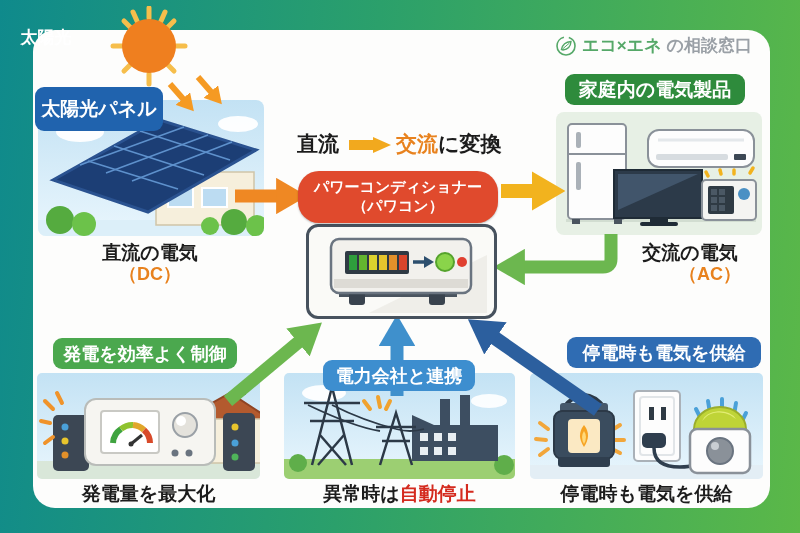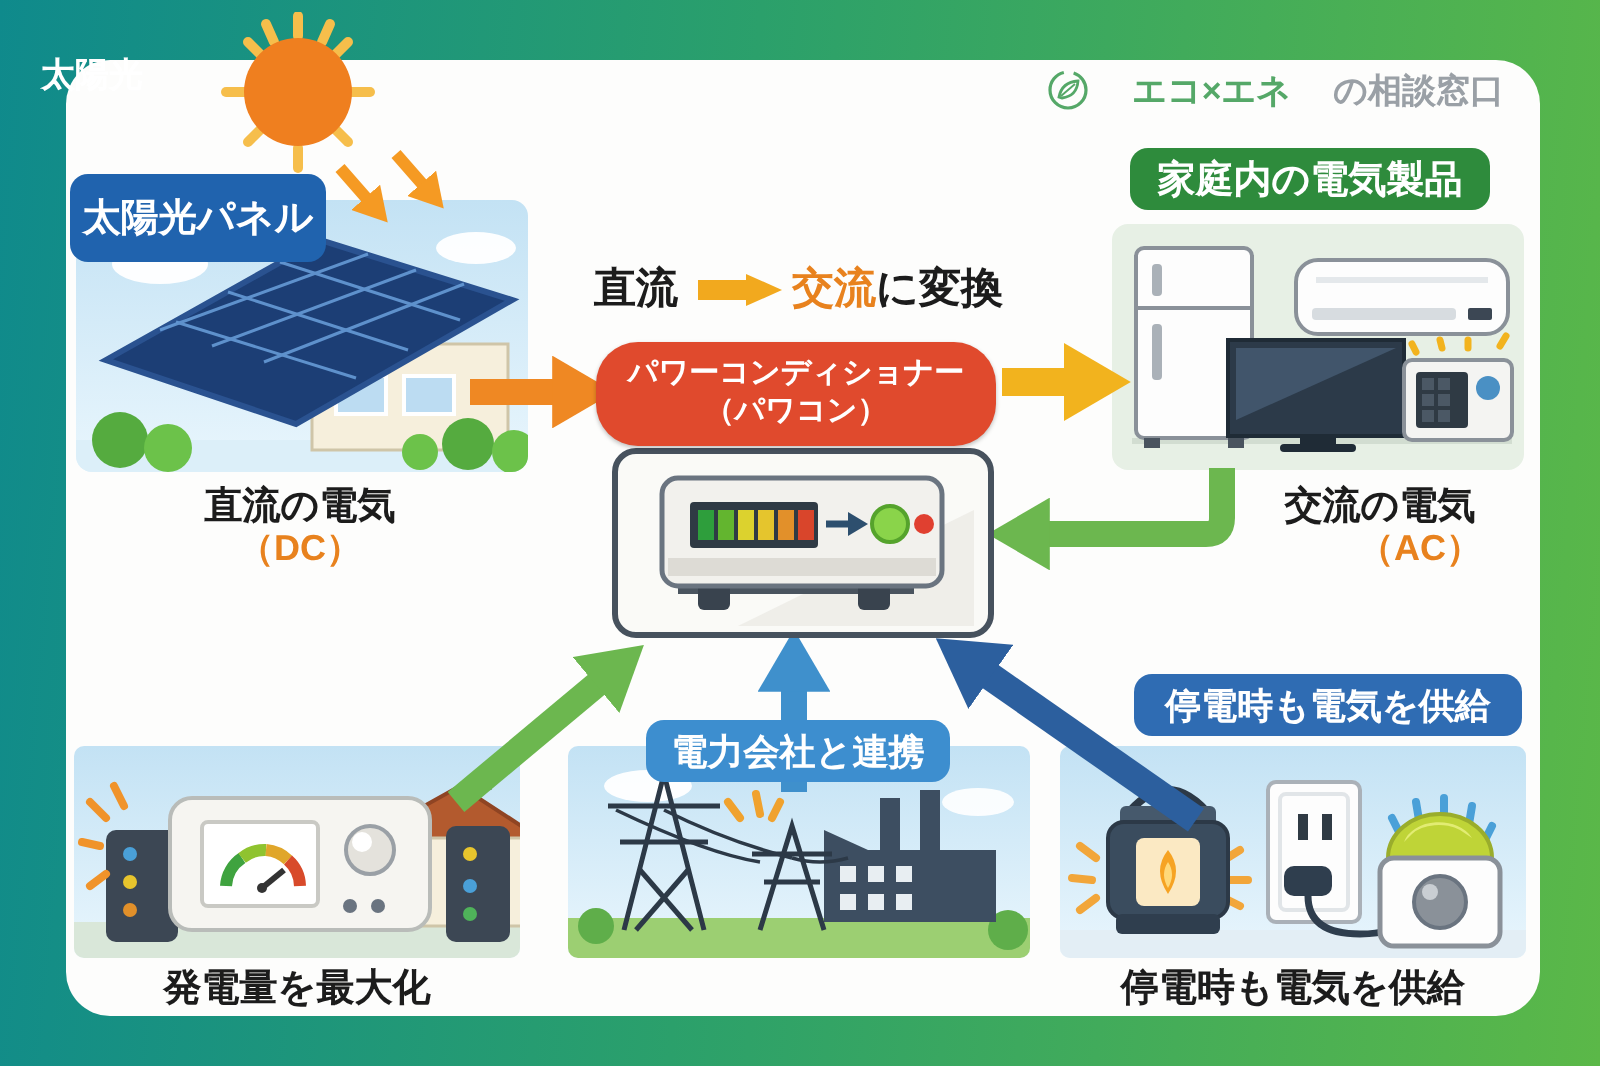--- a/index.html
+++ b/index.html
@@ -4,21 +4,21 @@
 <style>
   * { margin:0; padding:0; box-sizing:border-box; }
   html,body { width:800px; height:533px; }
   body { font-family:"Liberation Sans","DejaVu Sans",sans-serif; }
   #stage { position:relative; width:800px; height:533px; overflow:hidden;
            background:linear-gradient(95deg,#0F8A8C 0%,#2BA06B 45%,#5BB848 100%); }
   .card { position:absolute; left:33px; top:30px; width:737px; height:478px;
           background:#FDFDFC; border-radius:22px; z-index:1; }
 
   
-  .logo { position:absolute; top:34px; right:48px; display:flex; align-items:flex-start; gap:21px;
+  .logo { position:absolute; top:34px; right:48px; display:flex; align-items:flex-end; gap:5px;
           font-size:17px; font-weight:700; z-index:10; }
   .logo .brand { color:#55A868; }
   .logo .suffix { color:#9AA0A6; font-weight:700; }
 
   
   .pill { position:absolute; color:#fff; font-weight:700; text-align:center;
           border-radius:9px; z-index:10; display:flex; align-items:center; justify-content:center; }
   .pill-blue   { background:#2063AE; }
   .pill-green-dark { background:#2E8B3C; }
   .pill-green  { background:#4BA84E; }
@@ -200,20 +200,23 @@
         <rect x="80" y="28" width="8" height="15" fill="#E2902A"></rect>
         <rect x="90" y="28" width="8" height="15" fill="#D9452B"></rect>
       </g>
       <line x1="104" y1="35" x2="116" y2="35" stroke="#2D4F6E" stroke-width="3.5"></line>
       <polygon points="115,29 125,35 115,41" fill="#2D4F6E"></polygon>
       <circle cx="136" cy="35" r="9" fill="#8AD44A" stroke="#55A32C" stroke-width="2"></circle>
       <circle cx="153" cy="35" r="5" fill="#E04030"></circle>
     </svg>
   </div>
 
+  <div class="pill pill-green" style="left:53px; top:338px; width:184px; height:31px; font-size:18px;">
+    <span>発電を効率よく制御</span>
+  </div>
   <div class="panel sky" style="left:37px; top:373px; width:223px; height:106px; border-radius:5px;">
     <svg width="223" height="106" viewBox="0 0 223 106">
       <rect x="0" y="88" width="223" height="18" fill="#D9E7D9"></rect>
       <polygon points="150,44 193,20 236,48 150,48" fill="#B35A2E" stroke="#8F4423" stroke-width="2"></polygon>
       <rect x="162" y="46" width="62" height="44" fill="#F6EFDC" stroke="#CFC5A8" stroke-width="1.5"></rect>
       <rect x="192" y="58" width="24" height="16" fill="#BCDCF2" stroke="#fff" stroke-width="2"></rect>
       <line x1="206" y1="12" x2="208" y2="22" stroke="#5A6673" stroke-width="2"></line>
       <rect x="16" y="42" width="36" height="56" rx="5" fill="#3C4754"></rect>
       <circle cx="28" cy="54" r="3.5" fill="#4AA0D8"></circle>
         <circle cx="28" cy="68" r="3.5" fill="#E8C52D"></circle>
@@ -283,20 +286,23 @@
       <g stroke="#F0A22E" stroke-width="4" stroke-linecap="round">
         <line x1="80" y1="28" x2="86" y2="36"></line>
           <line x1="94" y1="24" x2="96" y2="34"></line>
           <line x1="106" y1="28" x2="102" y2="36"></line>
       </g>
     </svg>
   </div>
   <div class="pill pill-sky" style="left:323px; top:360px; width:152px; height:31px; font-size:18px;">
     <span>電力会社と連携</span>
   </div>
+  <div class="cap cap-main" style="left:284px; top:481px; width:231px;">
+    <span>異常時は</span><span class="cap-red">自動停止</span>
+  </div>
 
   <div class="panel sky" style="left:530px; top:373px; width:233px; height:106px; border-radius:5px;">
     <svg width="233" height="106" viewBox="0 0 233 106">
       <rect x="0" y="92" width="233" height="14" fill="#E3EEF5"></rect>
       <g stroke="#F2A63A" stroke-width="4" stroke-linecap="round">
         <line x1="10" y1="50" x2="18" y2="56"></line>
           <line x1="6" y1="66" x2="16" y2="67"></line>
           <line x1="10" y1="82" x2="18" y2="76"></line>
         <line x1="90" y1="52" x2="82" y2="57"></line>
           <line x1="94" y1="67" x2="84" y2="67"></line>

